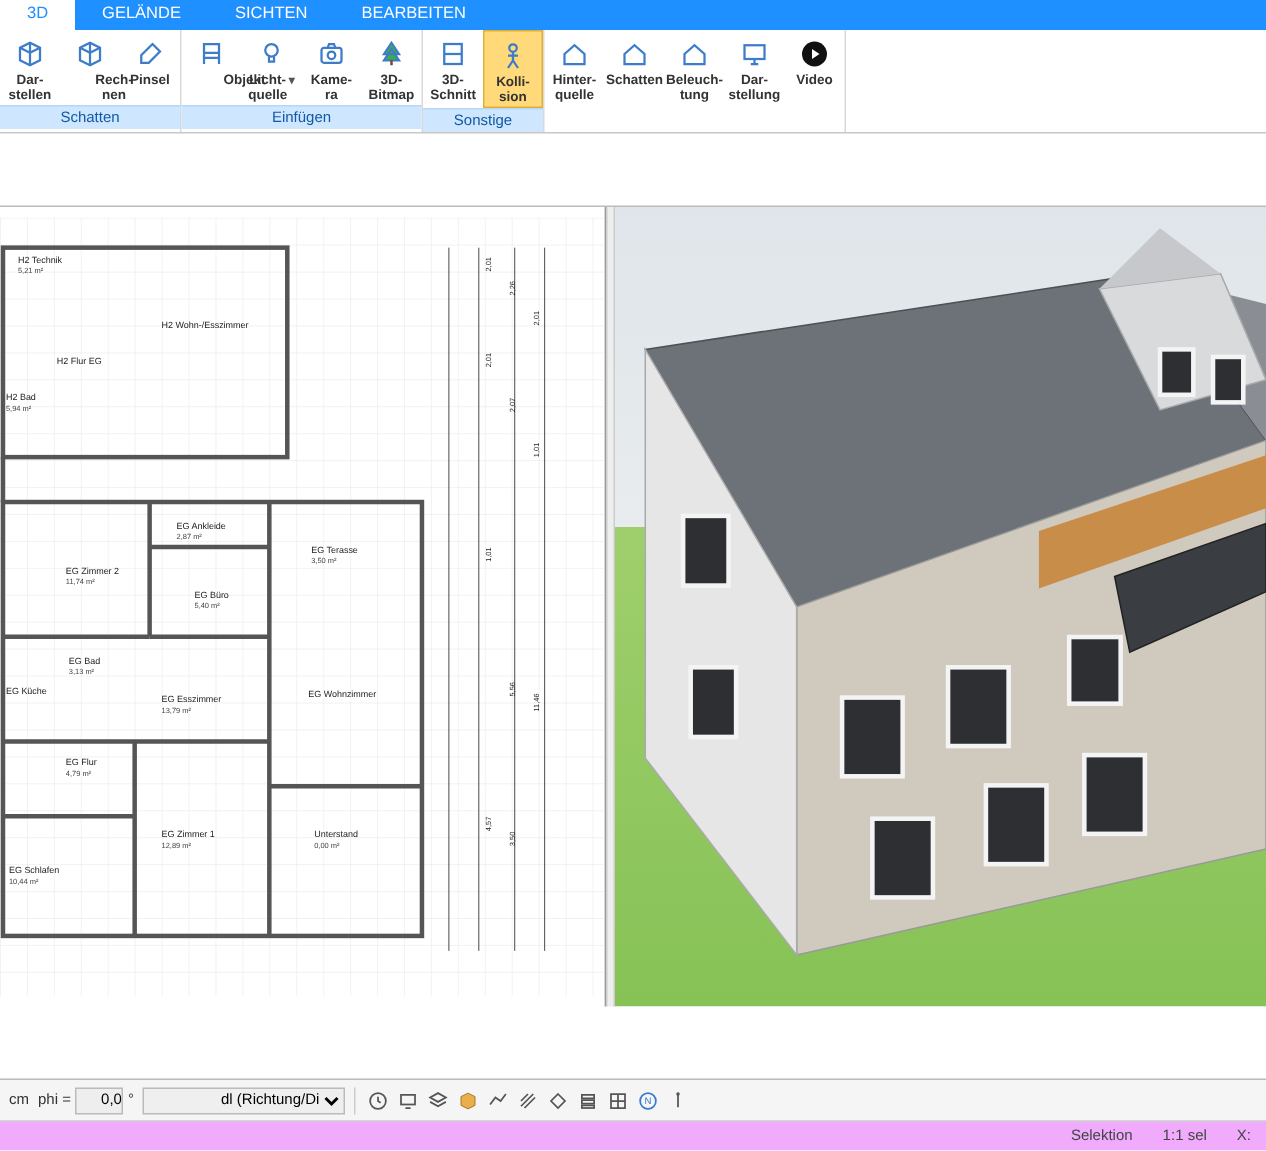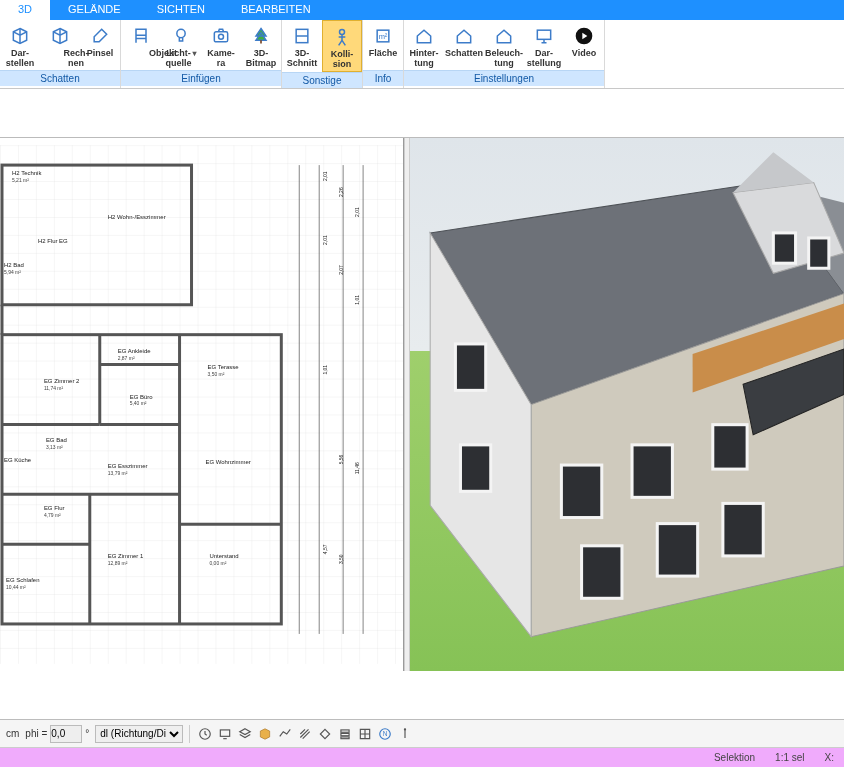--- a/index.html
+++ b/index.html
@@ -32,22 +32,22 @@
 .plan { position: absolute; inset: 0; background: #fff; }
 .plan svg { width: 100%; height: 100%; }
 
 
 .view3d { position: absolute; inset: 0; background: linear-gradient(#dfe5ea, #e8ecee 40%, #9fcf6c 40%, #86c256); }
 .view3d svg { width: 100%; height: 100%; }
 
 
 .bottom { height: 28px; border-top: 1px solid #bcbcbc; background: #f5f5f5; display: flex; align-items: center; font-size: 10px; color: #333; padding: 0 6px; gap: 6px; margin-top: 48px; }
 .bottom .field { display: flex; align-items: center; gap: 3px; }
-.bottom input[type=text] { width: 32px; height: 18px; font-size: 10px; text-align: left; border: 1px solid #bbb; background: #eee; }
-.bottom select { height: 18px; font-size: 10px; border: 1px solid #bbb; }
+.bottom input[type=text] { width: 32px; height: 18px; font-size: 10px; text-align: right; border: 1px solid #bbb; background: #eee; }
+.bottom select { height: 18px; font-size: 10px; border: 1px solid #bbb; padding-left: 47px; }
 .bottom .sep { width: 1px; height: 18px; background: #ccc; }
 .bottom .ticon { width: 18px; height: 18px; display: flex; align-items: center; justify-content: center; border: 1px solid transparent; cursor: pointer; color: #555; }
 
 .status { height: 20px; background: #f0abfc; border-top: 1px solid #ccc; display: flex; align-items: center; justify-content: flex-end; font-size: 10px; color: #444; padding: 0 10px; gap: 20px; }
 
 .room-lbl { font: 6px sans-serif; fill: #222; }
 .room-area { font: 5px sans-serif; fill: #444; }
 .dim-lbl { font: 5px sans-serif; fill: #222; }
 </style>
 </head>
@@ -180,42 +180,26 @@
           </span>
         </div>
       </div>
       <div class="ribbon-group-label">Sonstige</div>
     </div>
     <div class="ribbon-group">
       <div class="ribbon-row">
         <div class="ribbon-btn">
           <span class="ico">
             <svg width="20" height="20" viewBox="0 0 24 24" fill="none" stroke="currentColor" stroke-width="1.8">
-              <rect x="5" y="5" width="14" height="14"></rect>
-              <text x="12" y="16" font-size="9" text-anchor="middle" fill="currentColor" stroke="none">m²</text>
-            </svg>
-          </span>
-          <span class="lbl">
-            <span style="white-space: pre;">Fläche</span>
-          </span>
-        </div>
-      </div>
-      <div class="ribbon-group-label">Info</div>
-    </div>
-    <div class="ribbon-group">
-      <div class="ribbon-row">
-        <div class="ribbon-btn">
-          <span class="ico">
-            <svg width="20" height="20" viewBox="0 0 24 24" fill="none" stroke="currentColor" stroke-width="1.8">
               <path d="M4 12l8-7 8 7v8H4z"></path>
             </svg>
           </span>
           <span class="lbl">
             <span style="white-space: pre;">Hinter-
-tung</span>
+quelle</span>
           </span>
         </div>
         <div class="ribbon-btn">
           <span class="ico">
             <svg width="20" height="20" viewBox="0 0 24 24" fill="none" stroke="currentColor" stroke-width="1.8">
               <path d="M4 12l8-7 8 7v8H4z"></path>
             </svg>
           </span>
           <span class="lbl">
             <span style="white-space: pre;">Schatten</span>
@@ -249,21 +233,20 @@
             <svg width="20" height="20" viewBox="0 0 24 24">
               <circle cx="12" cy="12" r="10" fill="#111"></circle>
               <path d="M10 8l6 4-6 4z" fill="#fff"></path>
             </svg>
           </span>
           <span class="lbl">
             <span style="white-space: pre;">Video</span>
           </span>
         </div>
       </div>
-      <div class="ribbon-group-label">Einstellungen</div>
     </div>
   </div>
 
 <div class="workspace">
   <div class="pane left">
     <div class="plan">
       <svg viewBox="0 0 404 520" id="plan-svg">
         <defs>
           <pattern id="grid" width="18" height="18" patternUnits="userSpaceOnUse">
             <path d="M18 0H0V18" fill="none" stroke="#ddd" stroke-width="0.5"></path>

